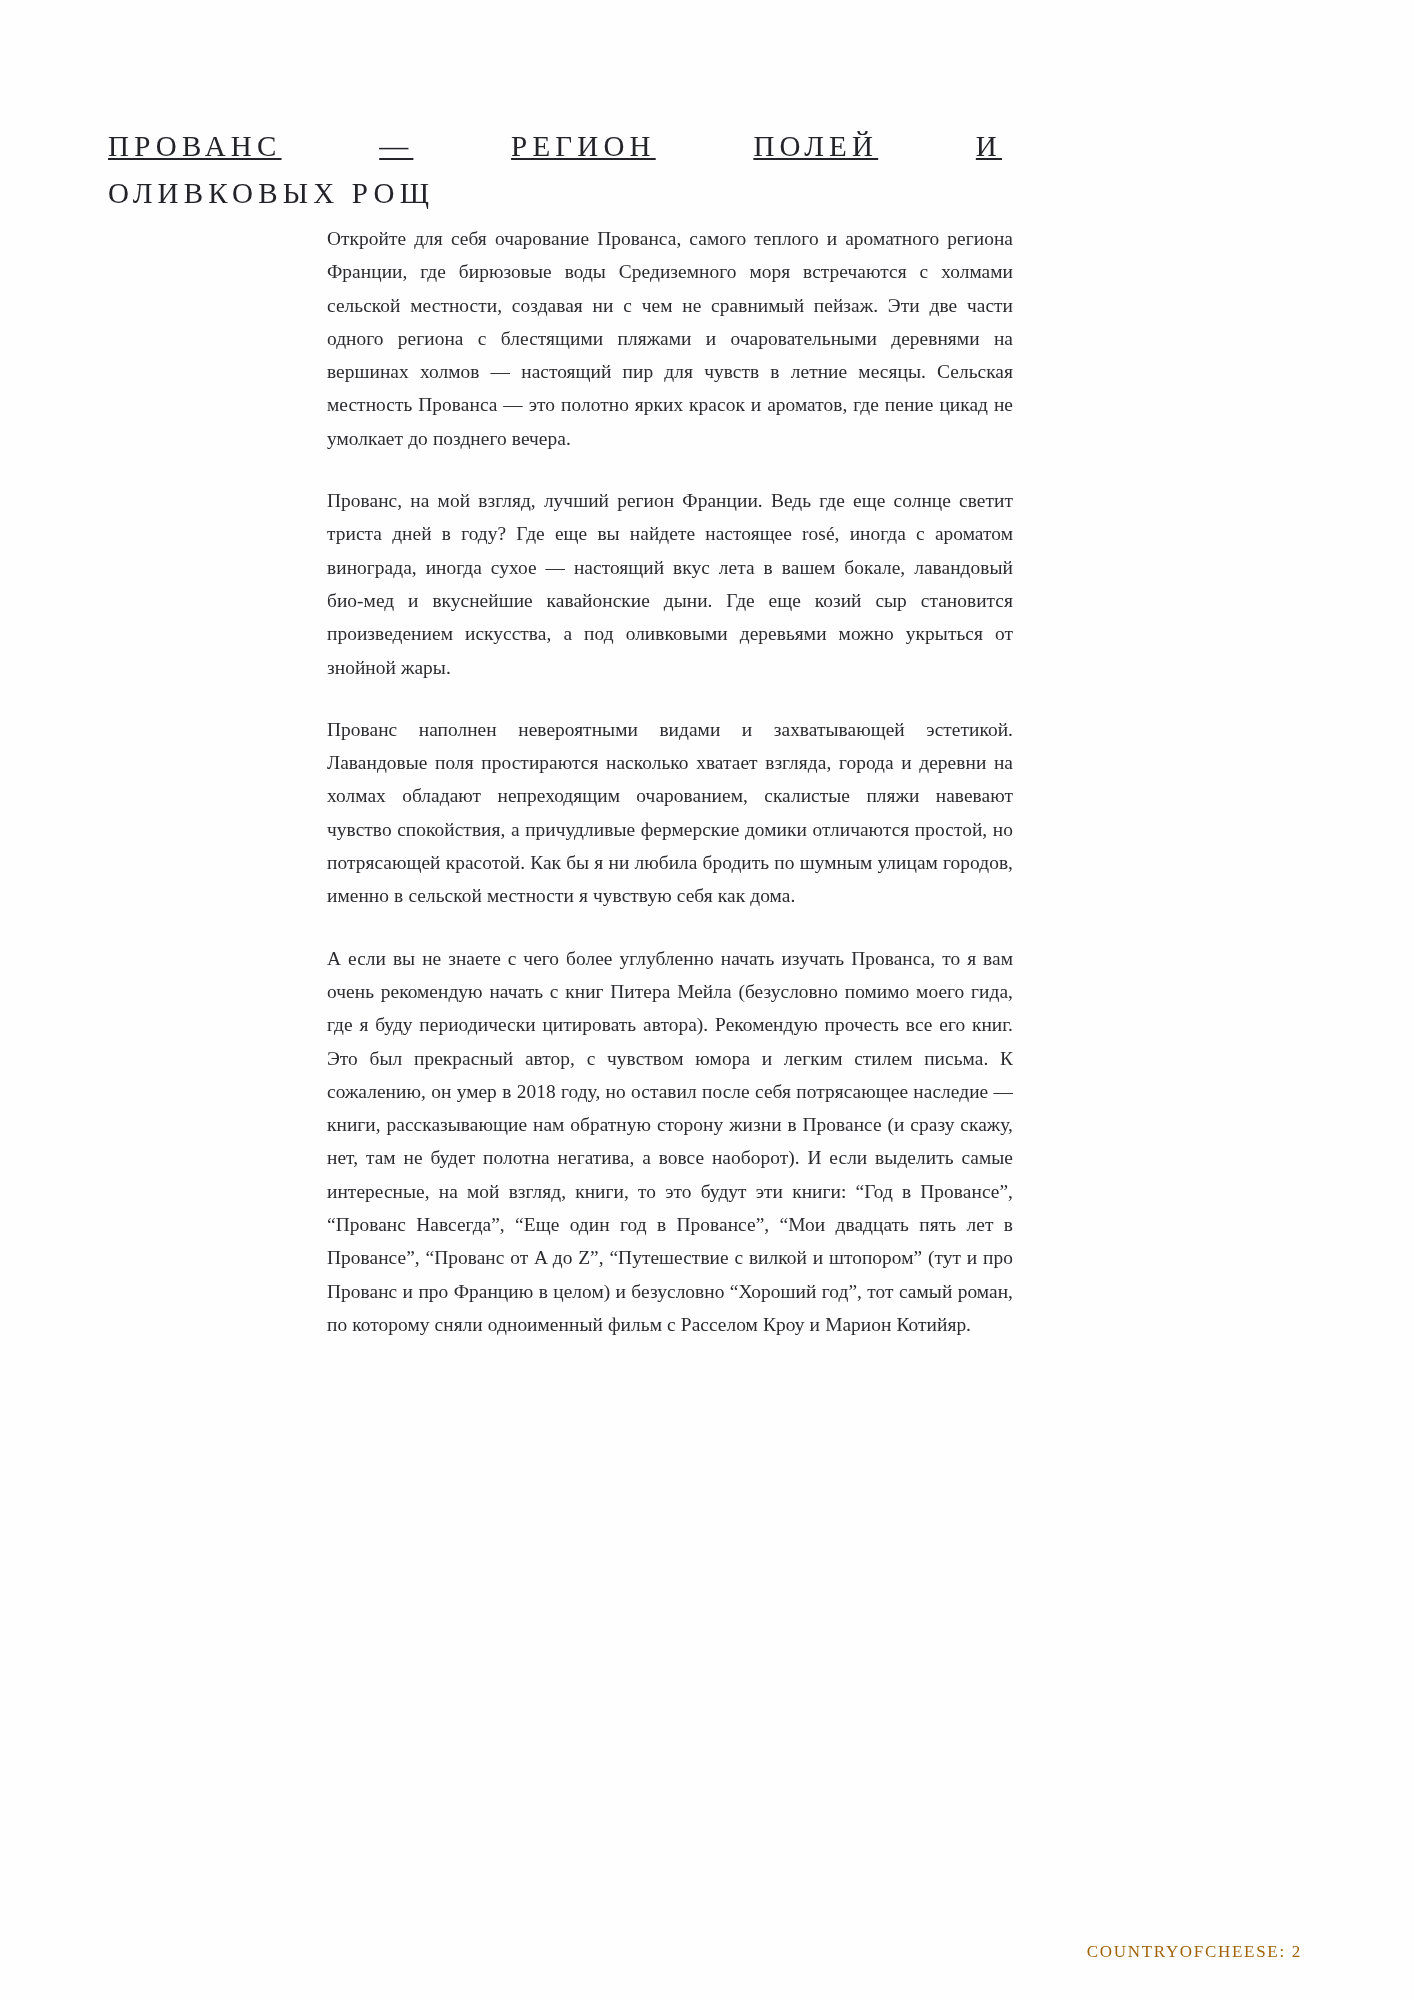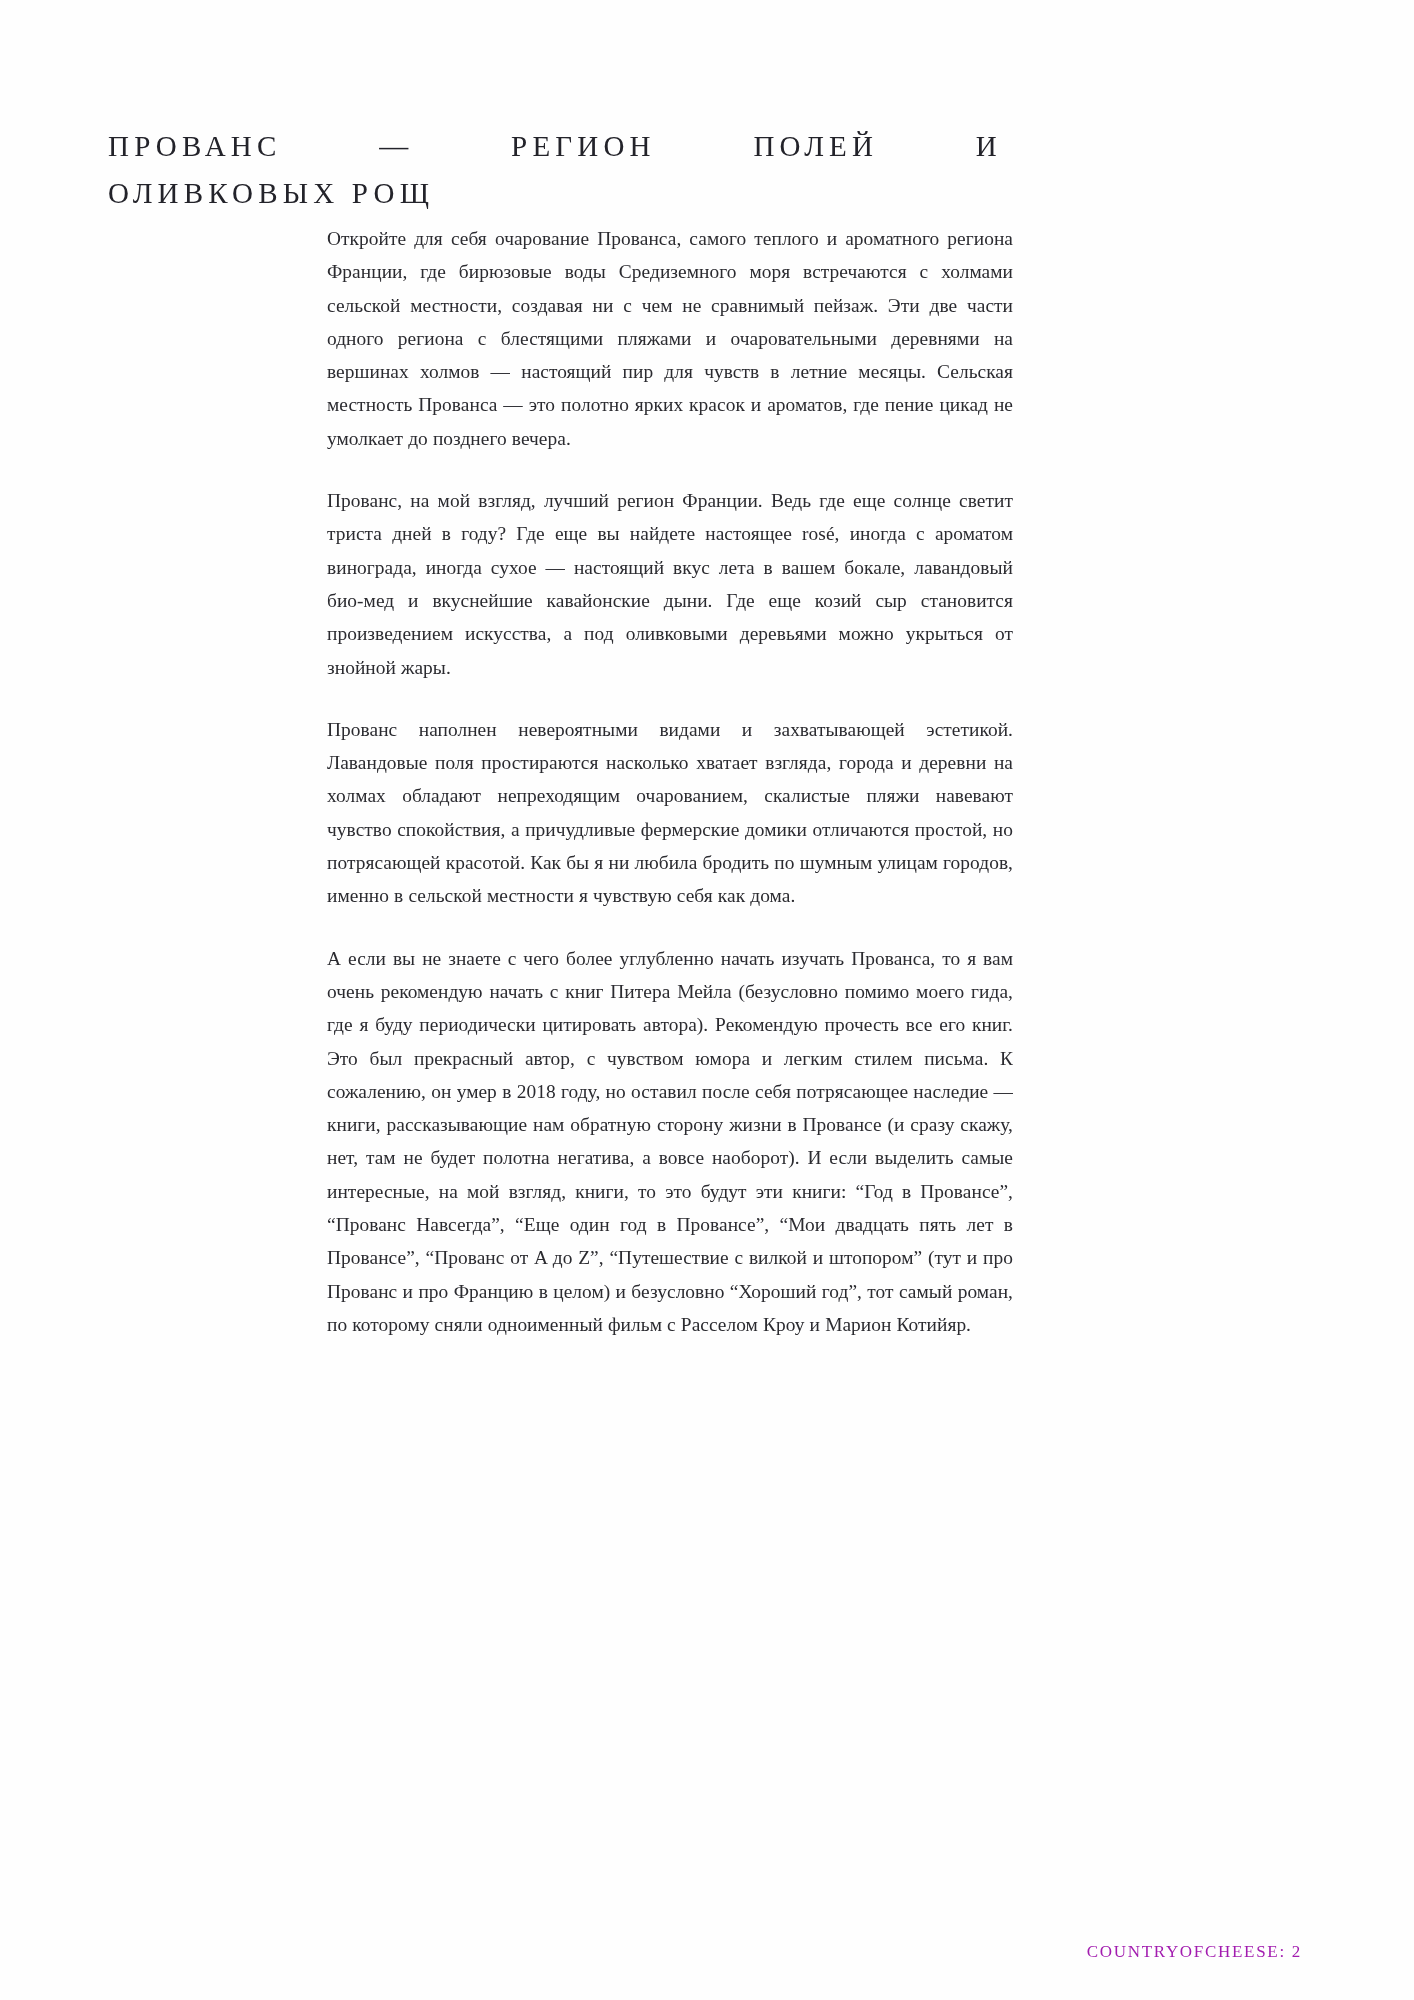--- a/index.html
+++ b/index.html
@@ -46,21 +46,21 @@
   }
   .doc-title .tline-1 {
     display: flex;
     justify-content: space-between;
     width: 894px;
   }
   .doc-title .tline-2 {
     display: block;
     text-align: right;
   }
-  .doc-title .w { white-space: nowrap; }
+  .doc-title .w { white-space: nowrap; text-decoration: underline; }
 
   
   .body-col {
     position: absolute;
     left: 327px;
     top: 222px;
     width: 686px;
   }
 
   .para {
@@ -77,21 +77,21 @@
   .para:last-child { margin-bottom: 16px; }
 
   
   .footer {
     position: absolute;
     right: 112px;
     bottom: 38px;
     font-family: "Liberation Serif", "DejaVu Serif", serif;
     font-size: 17px;
     letter-spacing: 1.7px;
-    color: #a21caf;
+    color: #a16207;
     white-space: nowrap;
     text-transform: uppercase;
   }
   .footer .fnum { letter-spacing: 1.7px; }
 </style>
 </head>
 <body>
 
 <div class="page">
 

